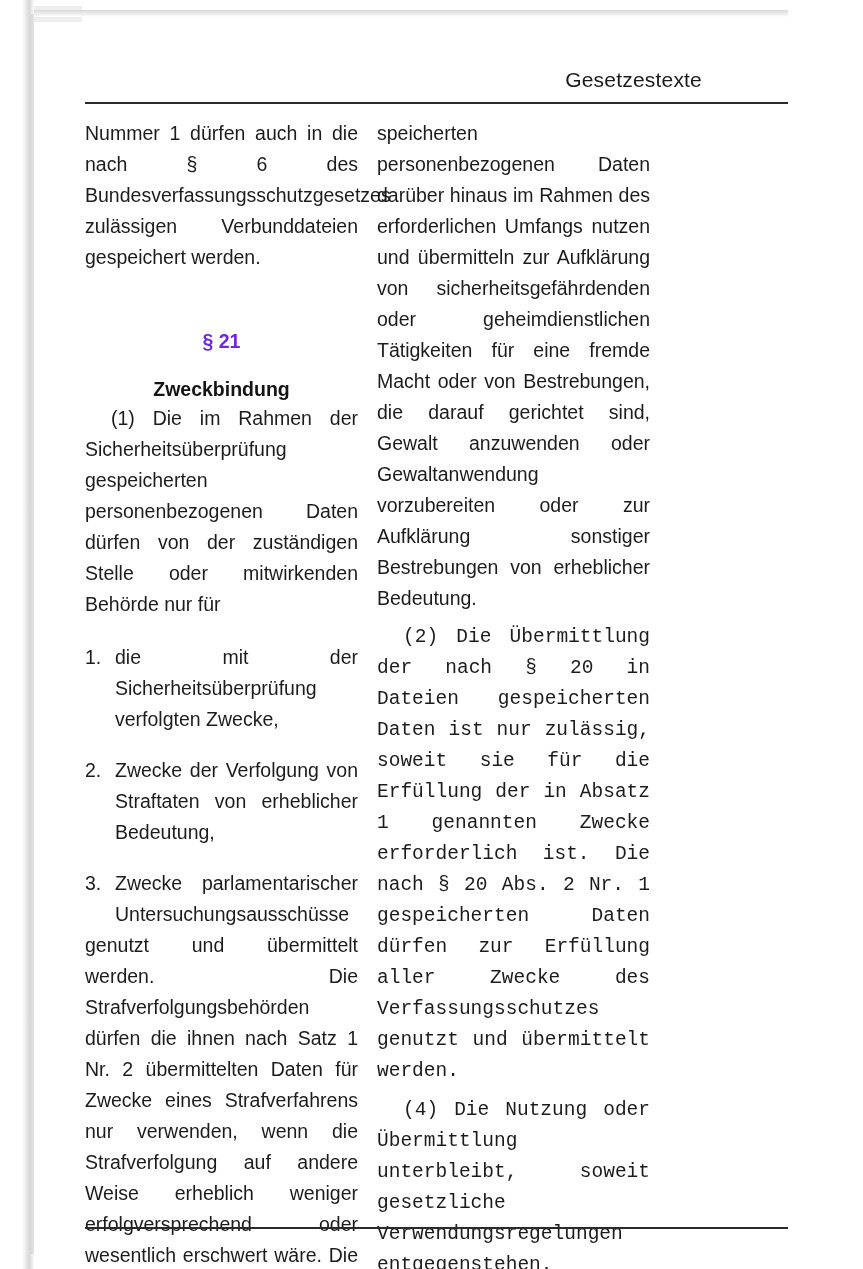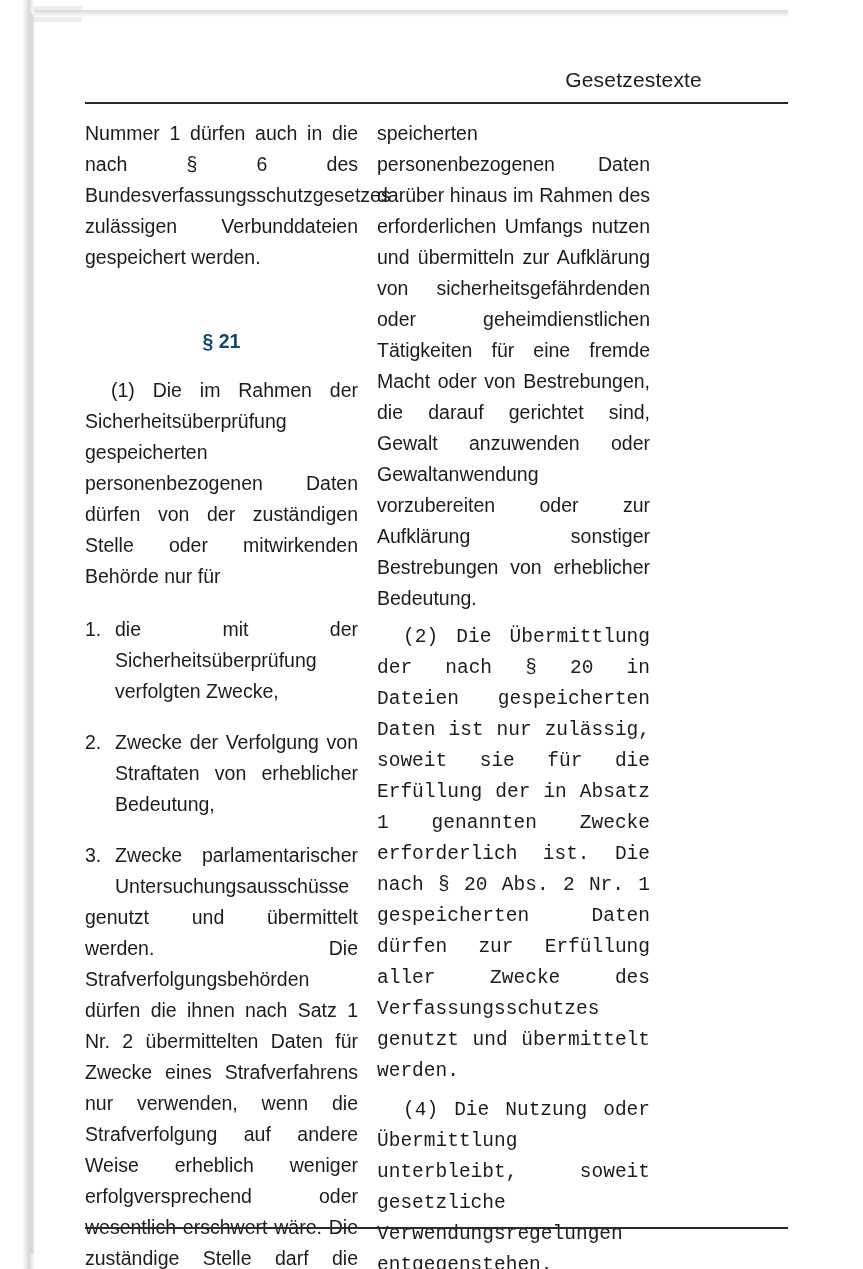--- a/index.html
+++ b/index.html
@@ -130,21 +130,21 @@
   p.body.flush  { text-indent: 0; }
 
   
   .sec-head {
     text-align: center;
     margin-top: 54px;
   }
   .sec-number {
     font-size: 19.5px;
     font-weight: bold;
-    color: #0c4a6e;
+    color: #6d28d9;
     line-height: 28px;
   }
   .sec-title {
     font-size: 19.5px;
     font-weight: bold;
     color: #141414;
     line-height: 28px;
     margin-top: 20px;
   }
   .sec-title div { white-space: nowrap; }
@@ -190,20 +190,21 @@
 
   <div class="columns">
 
     <div class="col col-left">
 
       <p class="body flush">Nummer 1 dürfen auch in die nach § 6 des Bundesverfassungsschutzgesetzes zulässigen Verbunddateien gespeichert werden.</p>
 
       <div class="sec-head">
         <div class="sec-number">§ 21</div>
         <div class="sec-title">
+          <div>Zweckbindung</div>
         </div>
       </div>
 
       <p class="body indent after-head">(1) Die im Rahmen der Sicherheitsüberprüfung gespeicherten personenbezogenen Daten dürfen von der zuständigen Stelle oder mitwirkenden Behörde nur für</p>
 
       <ol class="numlist">
         <li class="body">
           <span class="marker">1.</span>
           <span>die mit der Sicherheitsüberprüfung verfolgten Zwecke,</span>
         </li>

